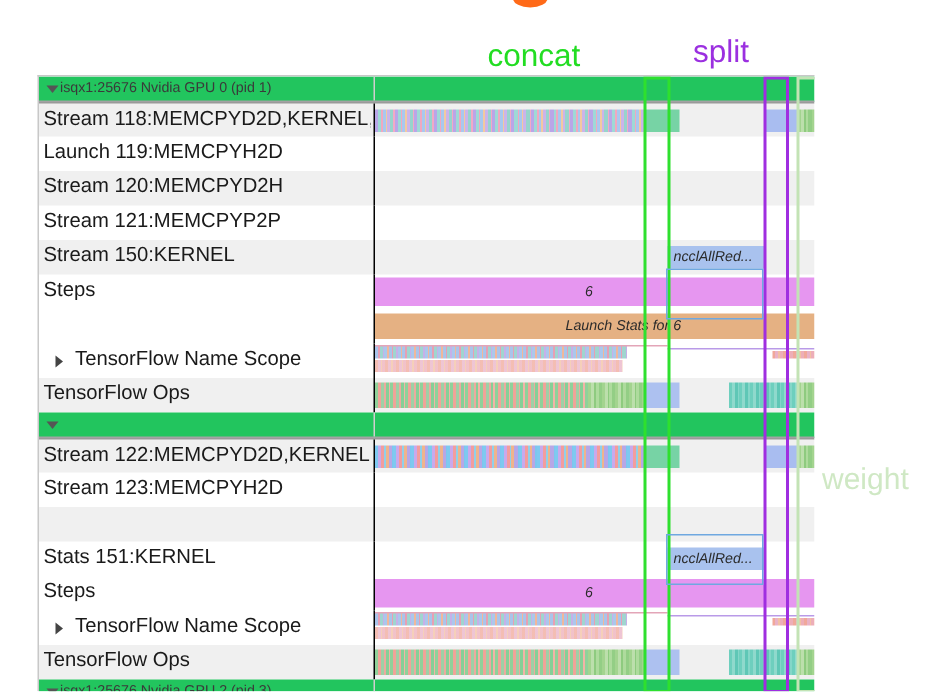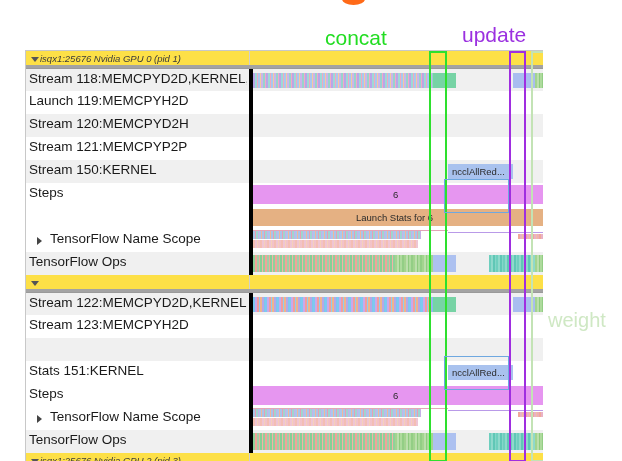--- a/index.html
+++ b/index.html
@@ -47,24 +47,23 @@
     background: #ffffff;
     border-left: 1px solid #c8c8c8;
     border-top: 1px solid #c8c8c8;
     box-sizing: border-box;
     overflow: hidden;
   }
 
   .group-header {
     position: relative;
     height: 17px;
-    background: #fde047;
-    border-bottom: 3px solid #a3a3a3;
-    box-sizing: border-box;
-    font-style: italic;
+    background: #22c55e;
+    border-bottom: 1px solid #a3a3a3;
+    box-sizing: border-box;
   }
   .group-header .gh-text {
     position: absolute;
     left: 14px; top: 2px;
     font-size: 9.5px;
     color: #3a3a3a;
     white-space: nowrap;
   }
   .group-header .gh-caret {
     position: absolute;
@@ -100,23 +99,24 @@
     position: absolute;
     left: 11px; top: 8px;
     width: 0; height: 0;
     border-top: 4px solid transparent;
     border-bottom: 4px solid transparent;
     border-left: 5px solid #444;
   }
   .row .track {
     position: absolute;
     left: 223px; right: 0; top: 0; bottom: 0;
-    border-left: 4px solid #000000;
-    box-sizing: border-box;
-    overflow: hidden;
+    border-left: 1px solid #000000;
+    box-sizing: border-box;
+    overflow: hidden;
+    font-style: italic;
   }
   .row.topline { border-top: 1px solid #9a9a9a; }
 
   
   .bar {
     position: absolute;
     box-sizing: border-box;
   }
   .bar-label {
     position: absolute;
@@ -181,21 +181,21 @@
   #vbox-nccl2  { left: 418px; width: 65px; height: 0; border: 1px solid #6fa8e0; }
 </style>
 </head>
 <body>
 
 <div id="root">
 
   <div id="orange-blob"></div>
 
   <div class="annot" id="annot-concat">concat</div>
-  <div class="annot" id="annot-split">update</div>
+  <div class="annot" id="annot-split">split</div>
   <div class="annot" id="annot-nccl">nccl</div>
   <div class="annot" id="annot-weight">
     <span>weight</span>
   </div>
 
   <div id="panel">
 
     <div class="group-header">
       <div class="gh-caret"></div>
       <div class="gh-text">isqx1:25676 Nvidia GPU 0 (pid 1)</div>
@@ -241,21 +241,21 @@
       <div class="track">
         <div class="bar" style="left:0px; top:2px; width:295px; height:19px; background:#e696f0;">
           <div class="bar-label" style="left:140px; top:4px;">6</div>
         </div>
       </div>
     </div>
 
     <div class="row">
       <div class="track">
         <div class="bar" style="left:0px; top:3px; width:295px; height:17px; background:#e5b183;">
-          <div class="bar-label" style="left:103px; top:3px;">Launch Stats for 6</div>
+          <div class="bar-label" style="left:127px; top:3px;">Launch Stats for 6</div>
         </div>
       </div>
     </div>
 
     <div class="row">
       <div class="caret"></div>
       <div class="label indent">TensorFlow Name Scope</div>
       <div class="track">
         <div class="bar stripes-ns" style="left:0px; top:1px; width:168px; height:9px;"></div>
         <div class="bar stripes-ns2" style="left:0px; top:11px; width:165px; height:8px; opacity:.75;"></div>

